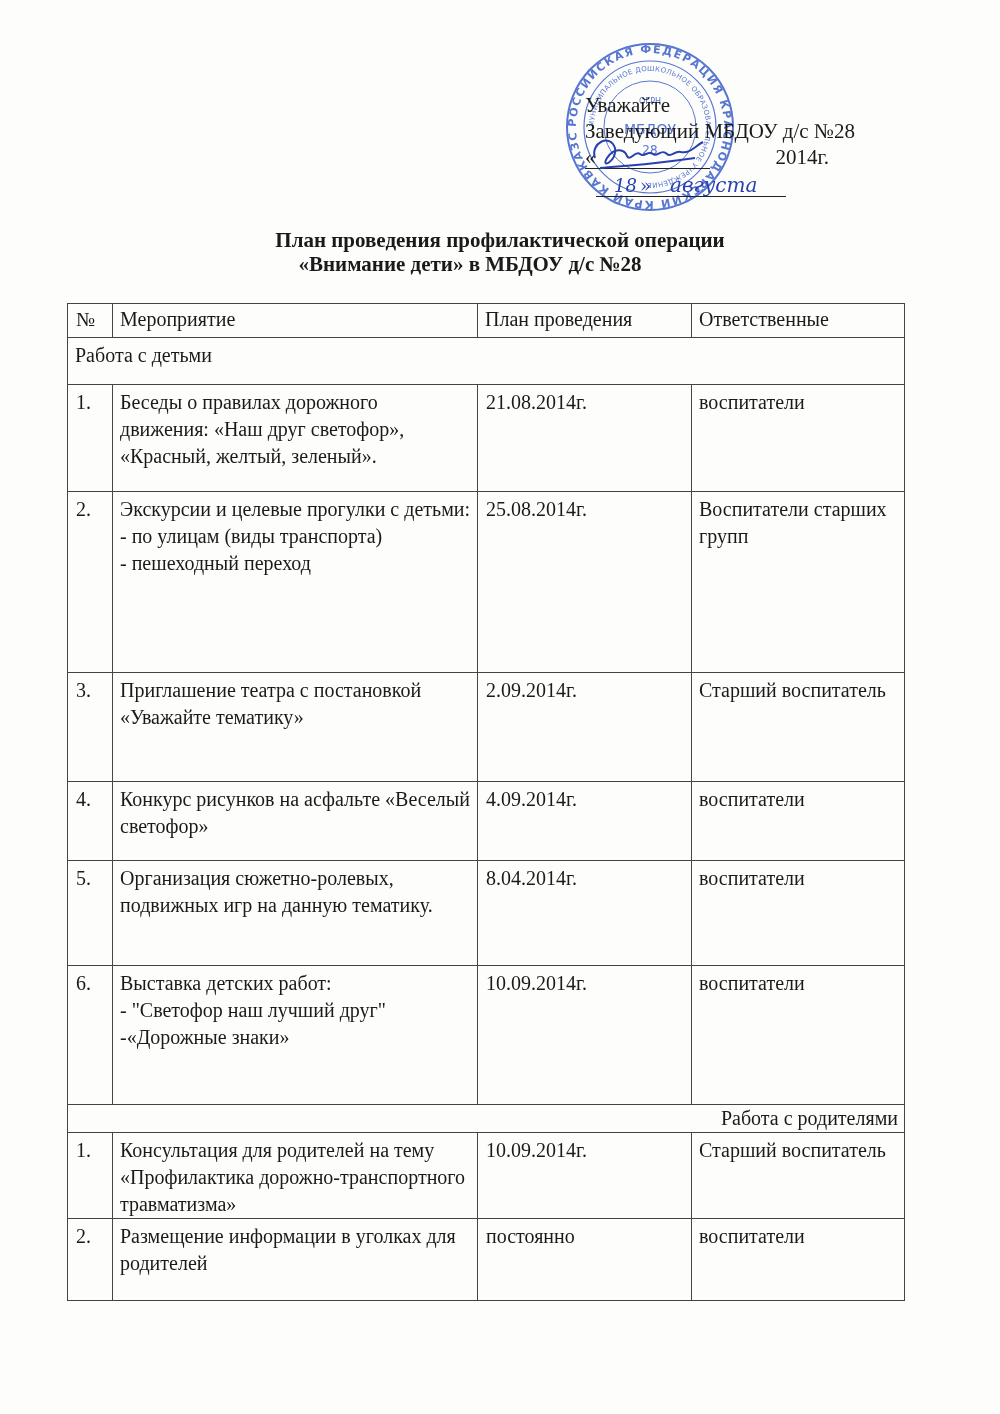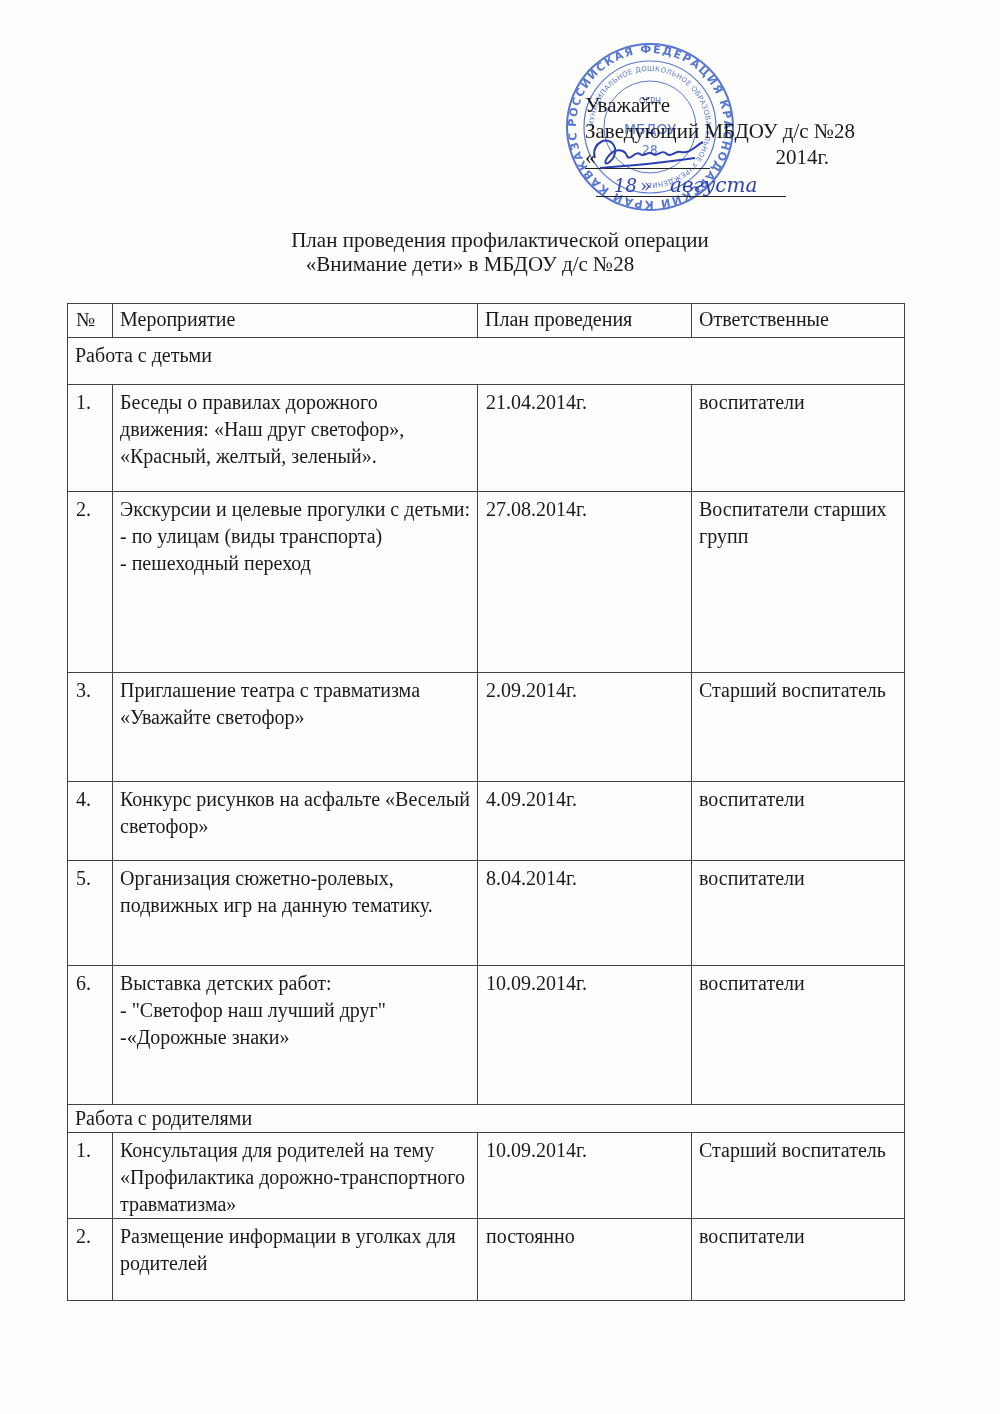--- a/index.html
+++ b/index.html
@@ -15,21 +15,21 @@
   .approval .l1 { padding-left: 0; }
   .approval .l3 { padding-left: 128px; }
   .approval .l4 { padding-left: 0; }
   .stamp { position: absolute; left: 565px; top: 42px; width: 170px; height: 170px; z-index: 1; opacity: 0.85; }
   .signature { position: absolute; left: 585px; top: 128px; width: 130px; height: 60px; z-index: 3; }
   .datehand { position: absolute; left: 600px; top: 172px; width: 180px; height: 30px; z-index: 3; }
   .sigline { position: absolute; border-bottom: 1px solid #222; z-index: 2; }
 
   .title {
     position: absolute; left: 0; top: 228px; width: 1000px; text-align: center;
-    font-weight: normal; font-size: 21px; line-height: 24px;
+    font-weight: bold; font-size: 21px; line-height: 24px;
   }
   .title .t1 { padding-left: 0; }
   .title .t2 { padding-left: 0; margin-left: -60px; }
 
   table.plan {
     position: absolute; left: 67px; top: 303px; width: 837px;
     border-collapse: collapse; table-layout: fixed; font-size: 20px; line-height: 27px;
   }
   table.plan td, table.plan th {
     border: 1.5px solid #444; vertical-align: top; padding: 4px 6px 0 7px; font-weight: normal; text-align: left;
@@ -103,34 +103,34 @@
     <th>Ответственные</th>
   </tr>
 
   <tr class="section" style="height:47px;">
     <td colspan="4">Работа с детьми</td>
   </tr>
 
   <tr style="height:107px;">
     <td class="num">1.</td>
     <td>Беседы о правилах дорожного движения: «Наш друг светофор», «Красный, желтый, зеленый».</td>
-    <td class="date">21.04.2014г.</td>
+    <td class="date">21.08.2014г.</td>
     <td>воспитатели</td>
   </tr>
   <tr style="height:181px;">
     <td class="num">2.</td>
     <td class="multiline">Экскурсии и целевые прогулки с детьми:
  - по улицам (виды транспорта)
  - пешеходный переход</td>
-    <td class="date">27.08.2014г.</td>
+    <td class="date">25.08.2014г.</td>
     <td>Воспитатели старших групп</td>
   </tr>
   <tr style="height:109px;">
     <td class="num">3.</td>
-    <td>Приглашение театра с травматизма «Уважайте светофор»</td>
+    <td>Приглашение театра с постановкой «Уважайте тематику»</td>
     <td class="date">2.09.2014г.</td>
     <td>Старший воспитатель</td>
   </tr>
   <tr style="height:79px;">
     <td class="num">4.</td>
     <td>Конкурс рисунков на асфальте «Веселый светофор»</td>
     <td class="date">4.09.2014г.</td>
     <td>воспитатели</td>
   </tr>
   <tr style="height:105px;">
@@ -142,21 +142,21 @@
   <tr style="height:139px;">
     <td class="num">6.</td>
     <td class="multiline">Выставка детских работ:
 - "Светофор наш лучший друг"
 -«Дорожные знаки»</td>
     <td class="date">10.09.2014г.</td>
     <td>воспитатели</td>
   </tr>
 
   <tr class="section" style="height:28px;">
-    <td colspan="4" style="padding-top:0;">Работа с родителями</td>
+    <td colspan="4" style="padding-top:0;text-align:right;">Работа с родителями</td>
   </tr>
 
   <tr style="height:81px;">
     <td class="num">1.</td>
     <td>Консультация для родителей на тему «Профилактика дорожно-транспортного травматизма»</td>
     <td class="date">10.09.2014г.</td>
     <td>Старший воспитатель</td>
   </tr>
   <tr style="height:82px;">
     <td class="num">2.</td>

